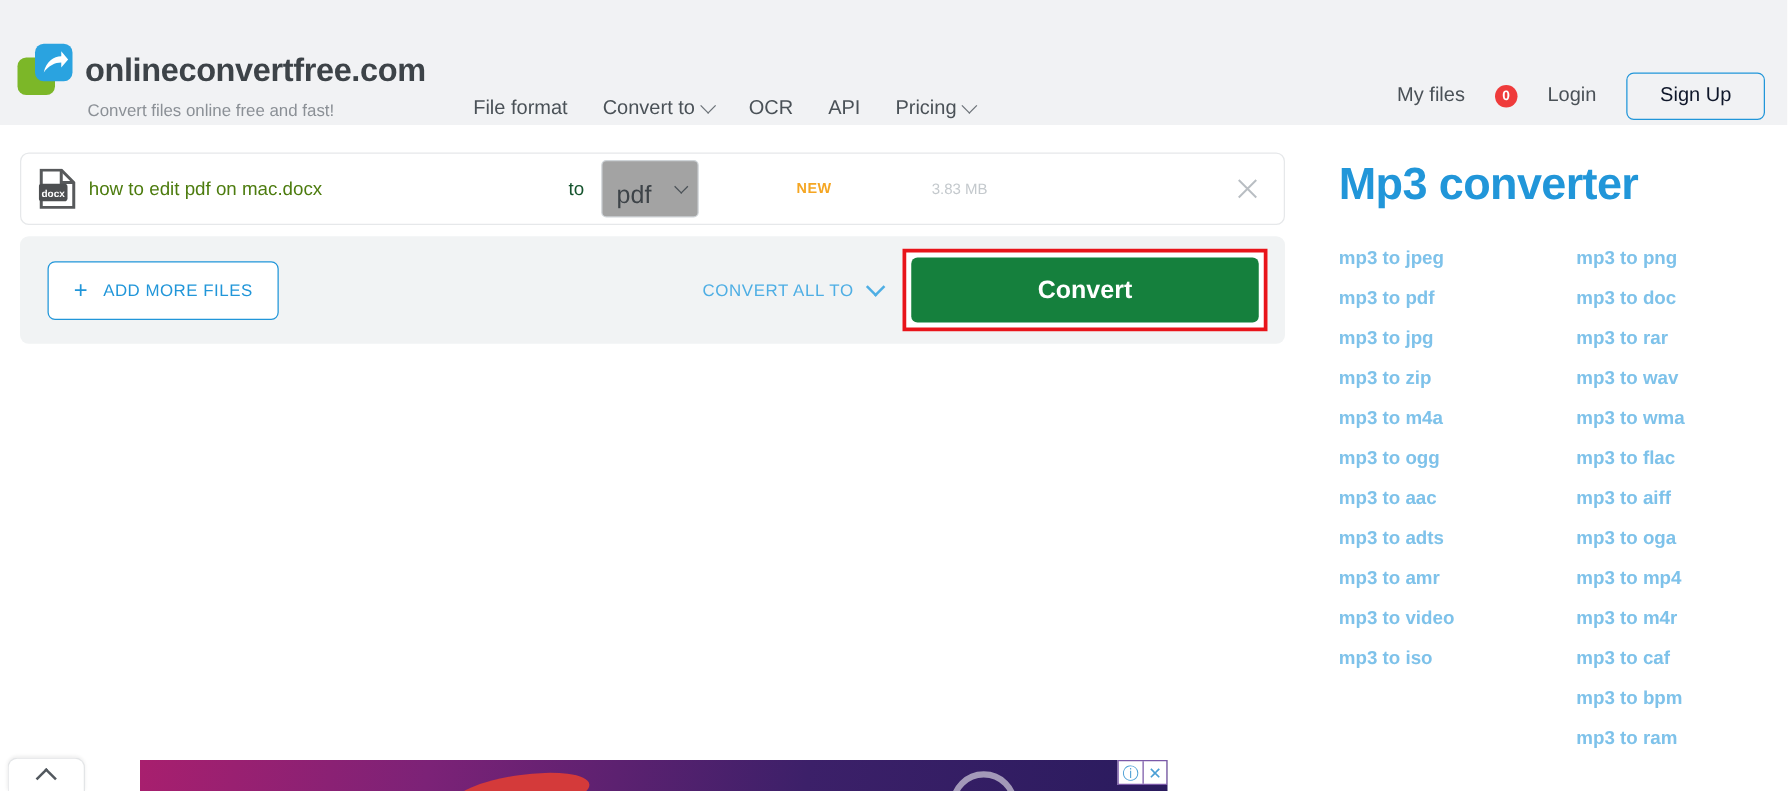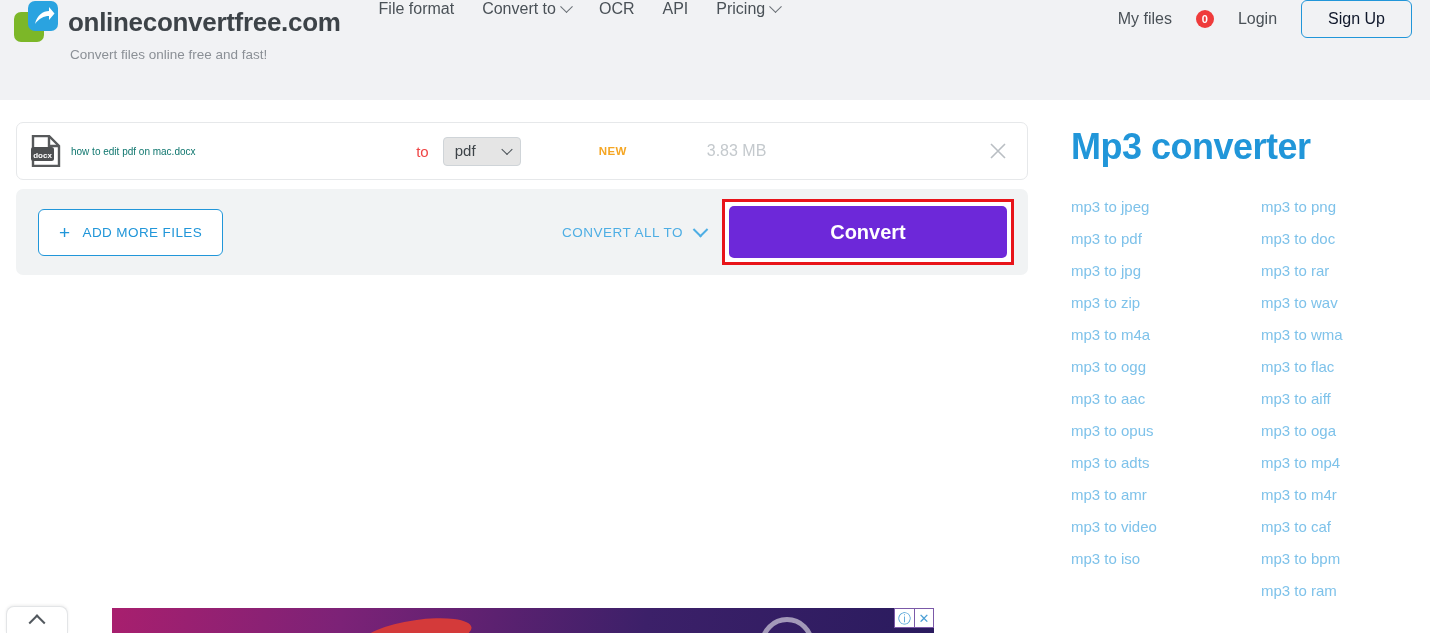--- a/index.html
+++ b/index.html
@@ -8,22 +8,22 @@
     background: #ffffff;
     font-family: "Liberation Sans", sans-serif;
     overflow: hidden;
   }
 
   
   .header {
     height: 100px;
     background: #f1f2f4;
     display: flex;
-    align-items: flex-start;
-    padding: 0 18px 16px 14px;
+    align-items: flex-end;
+    padding: 0 18px 4px 14px;
     position: relative;
   }
   .brand { display: flex; flex-direction: column; justify-content: center; }
   .brand-top { display: flex; align-items: center; gap: 10px; }
   .logo-mark {
     position: relative;
     width: 44px; height: 44px;
     flex: 0 0 44px;
   }
   .logo-green {
@@ -119,41 +119,41 @@
     height: 58px;
     background: #fff;
     border: 1px solid #e6e8ea;
     border-radius: 7px;
     display: flex;
     align-items: center;
     padding: 0 18px 0 14px;
   }
   .doc-icon { position: relative; width: 30px; height: 32px; flex: 0 0 30px; }
   .file-name {
-    font-size: 10px;
-    color: #0f766e;
+    font-size: 15px;
+    color: #4d7c0f;
     margin-left: 10px;
     white-space: nowrap;
   }
   .to-label {
     margin-left: auto;
     font-size: 15px;
-    color: #ef4444;
+    color: #14532d;
     margin-right: 14px;
   }
   .fmt-select {
     appearance: none;
     -webkit-appearance: none;
     font-family: inherit;
-    font-size: 15px;
+    font-size: 20px;
     color: #3d4348;
-    background: #e5e5e5;
+    background: #a3a3a3;
     border: 1px solid #cfd4d8;
     border-radius: 4px;
-    padding: 4px 30px 6px 11px;
+    padding: 16px 30px 6px 11px;
     width: 78px;
     cursor: pointer;
   }
   .select-wrap { position: relative; display: inline-flex; align-items: center; }
   .select-arrow {
     position: absolute; right: 10px; top: 50%;
     width: 8px; height: 8px;
     border-right: 1.7px solid #4a5157;
     border-bottom: 1.7px solid #4a5157;
     transform: translateY(-70%) rotate(45deg);
@@ -161,21 +161,21 @@
   }
   .new-badge {
     color: #f5a623;
     font-size: 11.5px;
     font-weight: bold;
     letter-spacing: 0.4px;
     margin-left: 78px;
   }
   .file-size {
     color: #c4c9cd;
-    font-size: 16px;
+    font-size: 12px;
     margin-left: 80px;
   }
   .close-x {
     margin-left: auto;
     width: 22px; height: 22px;
     cursor: pointer;
     position: relative;
   }
 
   .action-bar {
@@ -221,41 +221,41 @@
     transform: rotate(45deg) translate(-2px,-2px);
   }
   .convert-highlight {
     border: 3px solid #e8141a;
     padding: 4px;
     background: #fff;
   }
   .convert-btn {
     width: 278px;
     height: 52px;
-    background: #6d28d9;
+    background: #15803d;
     border: none;
     border-radius: 5px;
     color: #fff;
     font-size: 20px;
     font-weight: bold;
     cursor: pointer;
     font-family: inherit;
   }
 
   
   .sidebar { flex: 1; padding-left: 12px; padding-top: 4px; }
   .side-title {
     font-size: 36px;
     font-weight: bold;
     color: #2196d9;
     letter-spacing: -0.5px;
     margin-bottom: 22px;
   }
   .link-cols { display: flex; }
-  .link-col { width: 190px; }
+  .link-col { width: 190px; font-weight: bold; }
   .side-link {
     display: block;
     font-size: 15px;
     color: #7ec2ea;
     text-decoration: none;
     padding: 7.5px 0;
     cursor: pointer;
   }
 
   
@@ -430,21 +430,20 @@
     <div class="side-title">Mp3 converter</div>
     <div class="link-cols">
       <div class="link-col">
         <a class="side-link">mp3 to jpeg</a>
         <a class="side-link">mp3 to pdf</a>
         <a class="side-link">mp3 to jpg</a>
         <a class="side-link">mp3 to zip</a>
         <a class="side-link">mp3 to m4a</a>
         <a class="side-link">mp3 to ogg</a>
         <a class="side-link">mp3 to aac</a>
-        <a class="side-link">mp3 to opus</a>
         <a class="side-link">mp3 to adts</a>
         <a class="side-link">mp3 to amr</a>
         <a class="side-link">mp3 to video</a>
         <a class="side-link">mp3 to iso</a>
       </div>
       <div class="link-col">
         <a class="side-link">mp3 to png</a>
         <a class="side-link">mp3 to doc</a>
         <a class="side-link">mp3 to rar</a>
         <a class="side-link">mp3 to wav</a>

